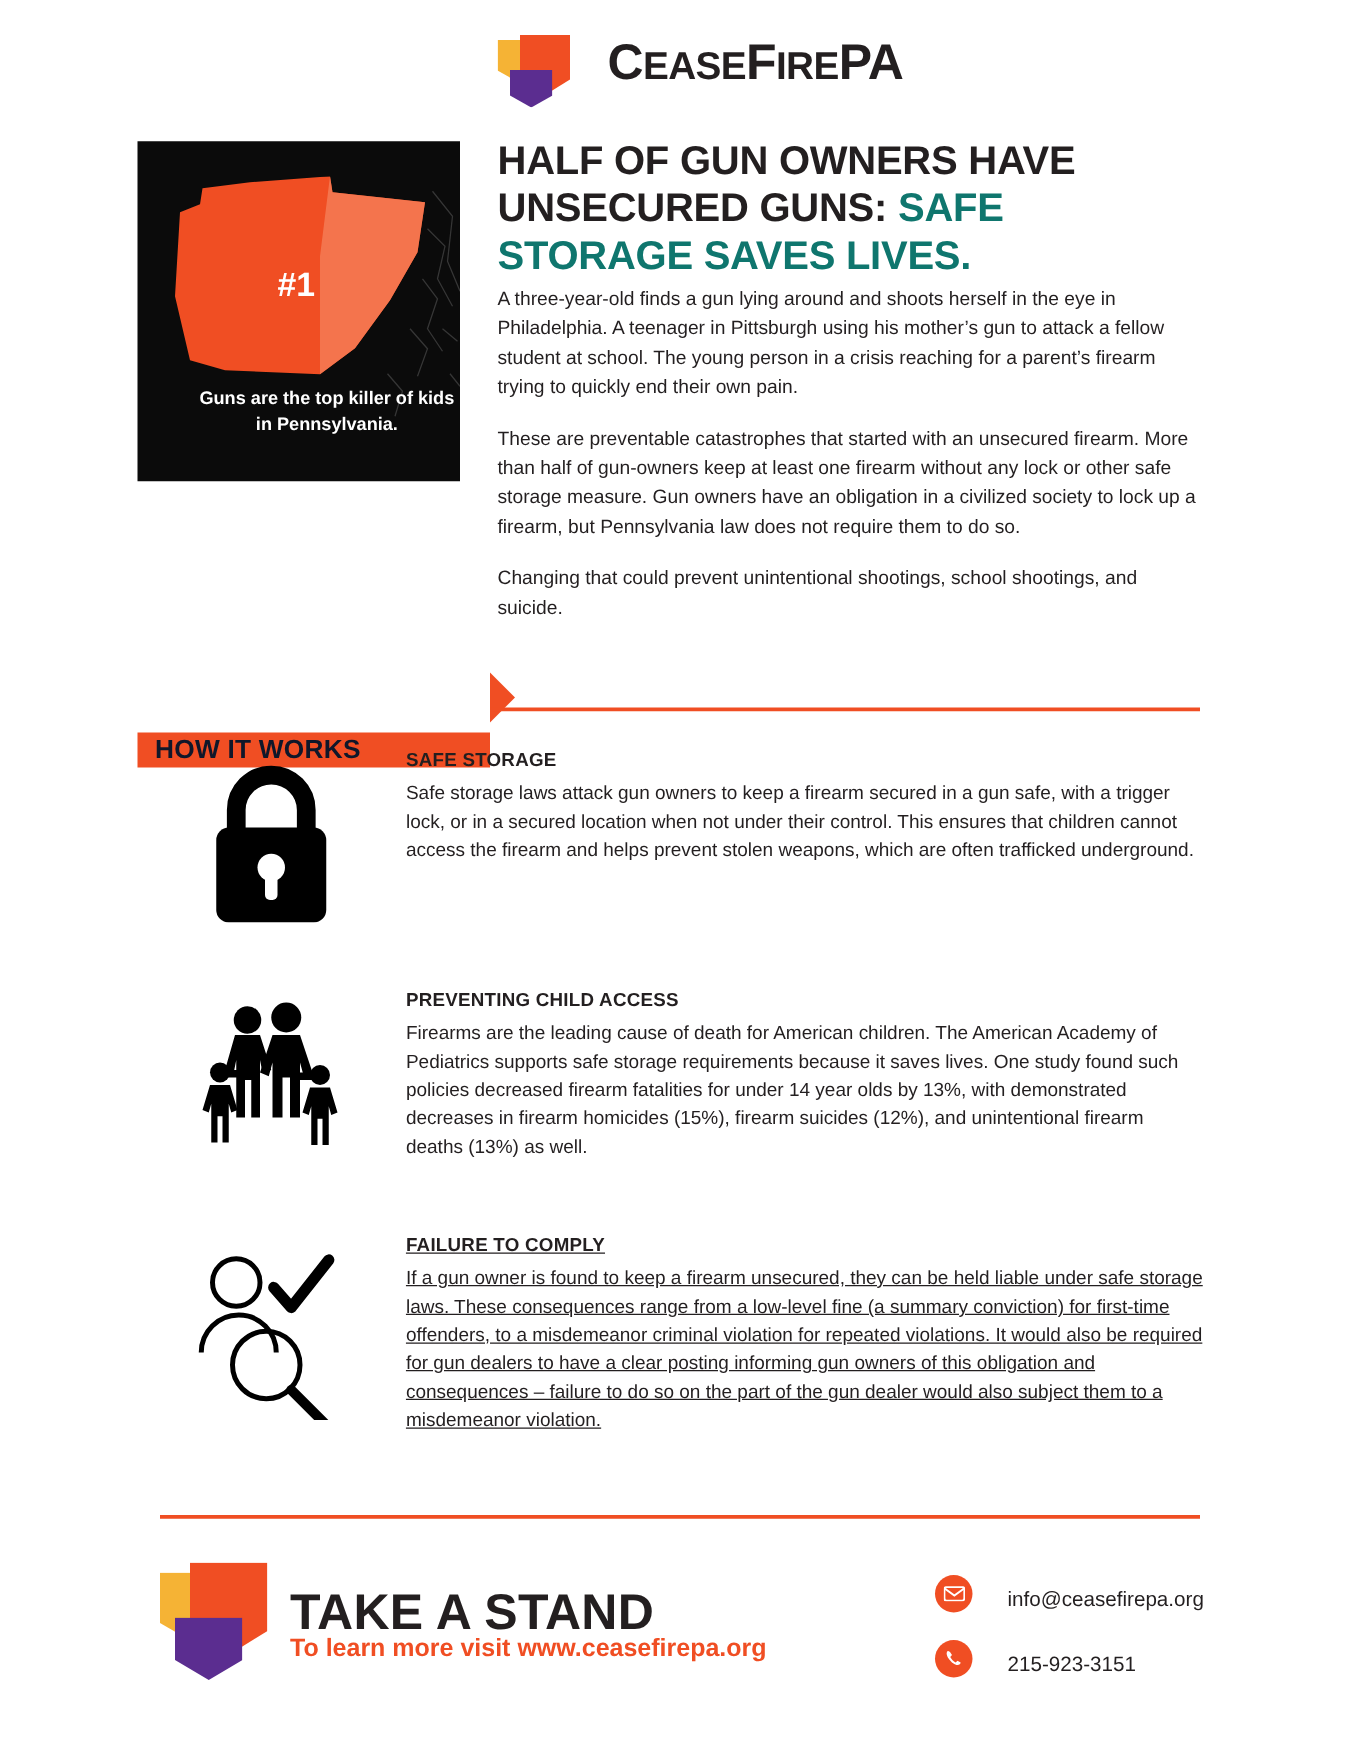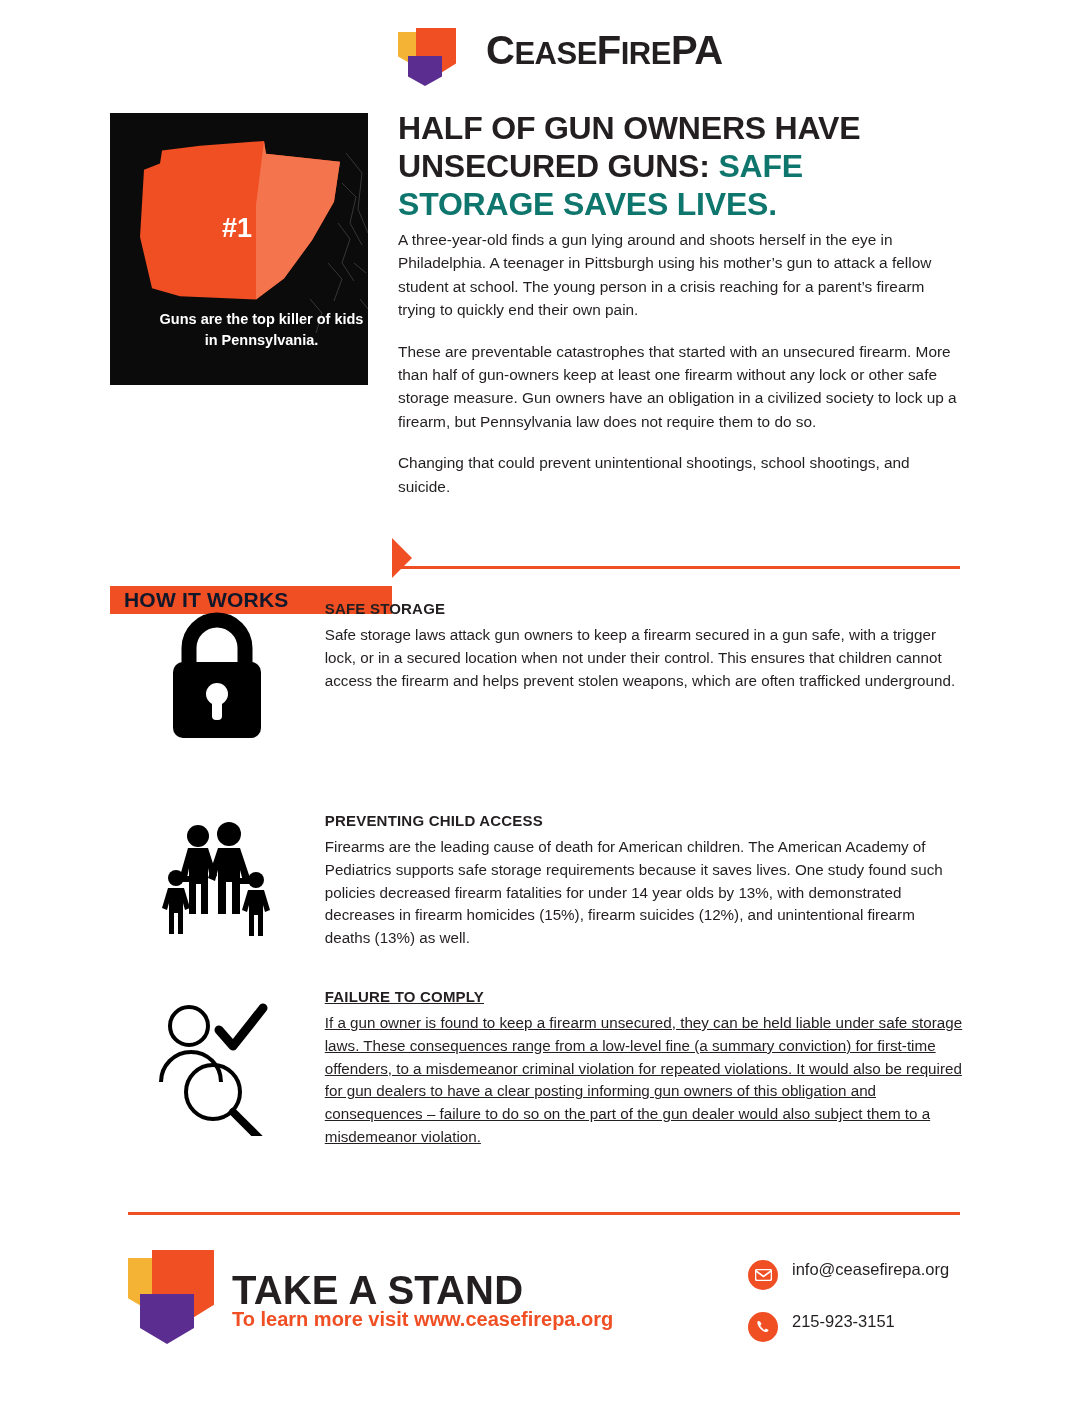--- a/index.html
+++ b/index.html
@@ -206,21 +206,21 @@
     font-weight: bold;
     text-transform: uppercase;
     margin-bottom: 7px;
     letter-spacing: 0.2px;
   }
   .sec-body {
     font-size: 15.2px;
     line-height: 1.5;
   }
   #section-1 { top: 600px; }
-  #section-2 { top: 812px; }
+  #section-2 { top: 792px; }
   #section-3 { top: 988px; text-decoration: underline; }
 
   
   .footer-rule {
     position: absolute;
     left: 128px;
     top: 1212px;
     width: 832px;
     height: 3px;
     background: #f04e23;
@@ -269,22 +269,23 @@
     font-weight: bold;
     color: #f04e23;
   }
   .contact {
     position: absolute;
     left: 748px;
     top: 1260px;
   }
   .contact-row {
     display: flex;
-    align-items: flex-start;
+    align-items: flex-end;
     margin-bottom: 22px;
+    gap: 14px;
   }
   .contact-icon {
     width: 30px;
     height: 30px;
     border-radius: 50%;
     background: #f04e23;
     margin-right: 14px;
     display: flex;
     align-items: center;
     justify-content: center;

